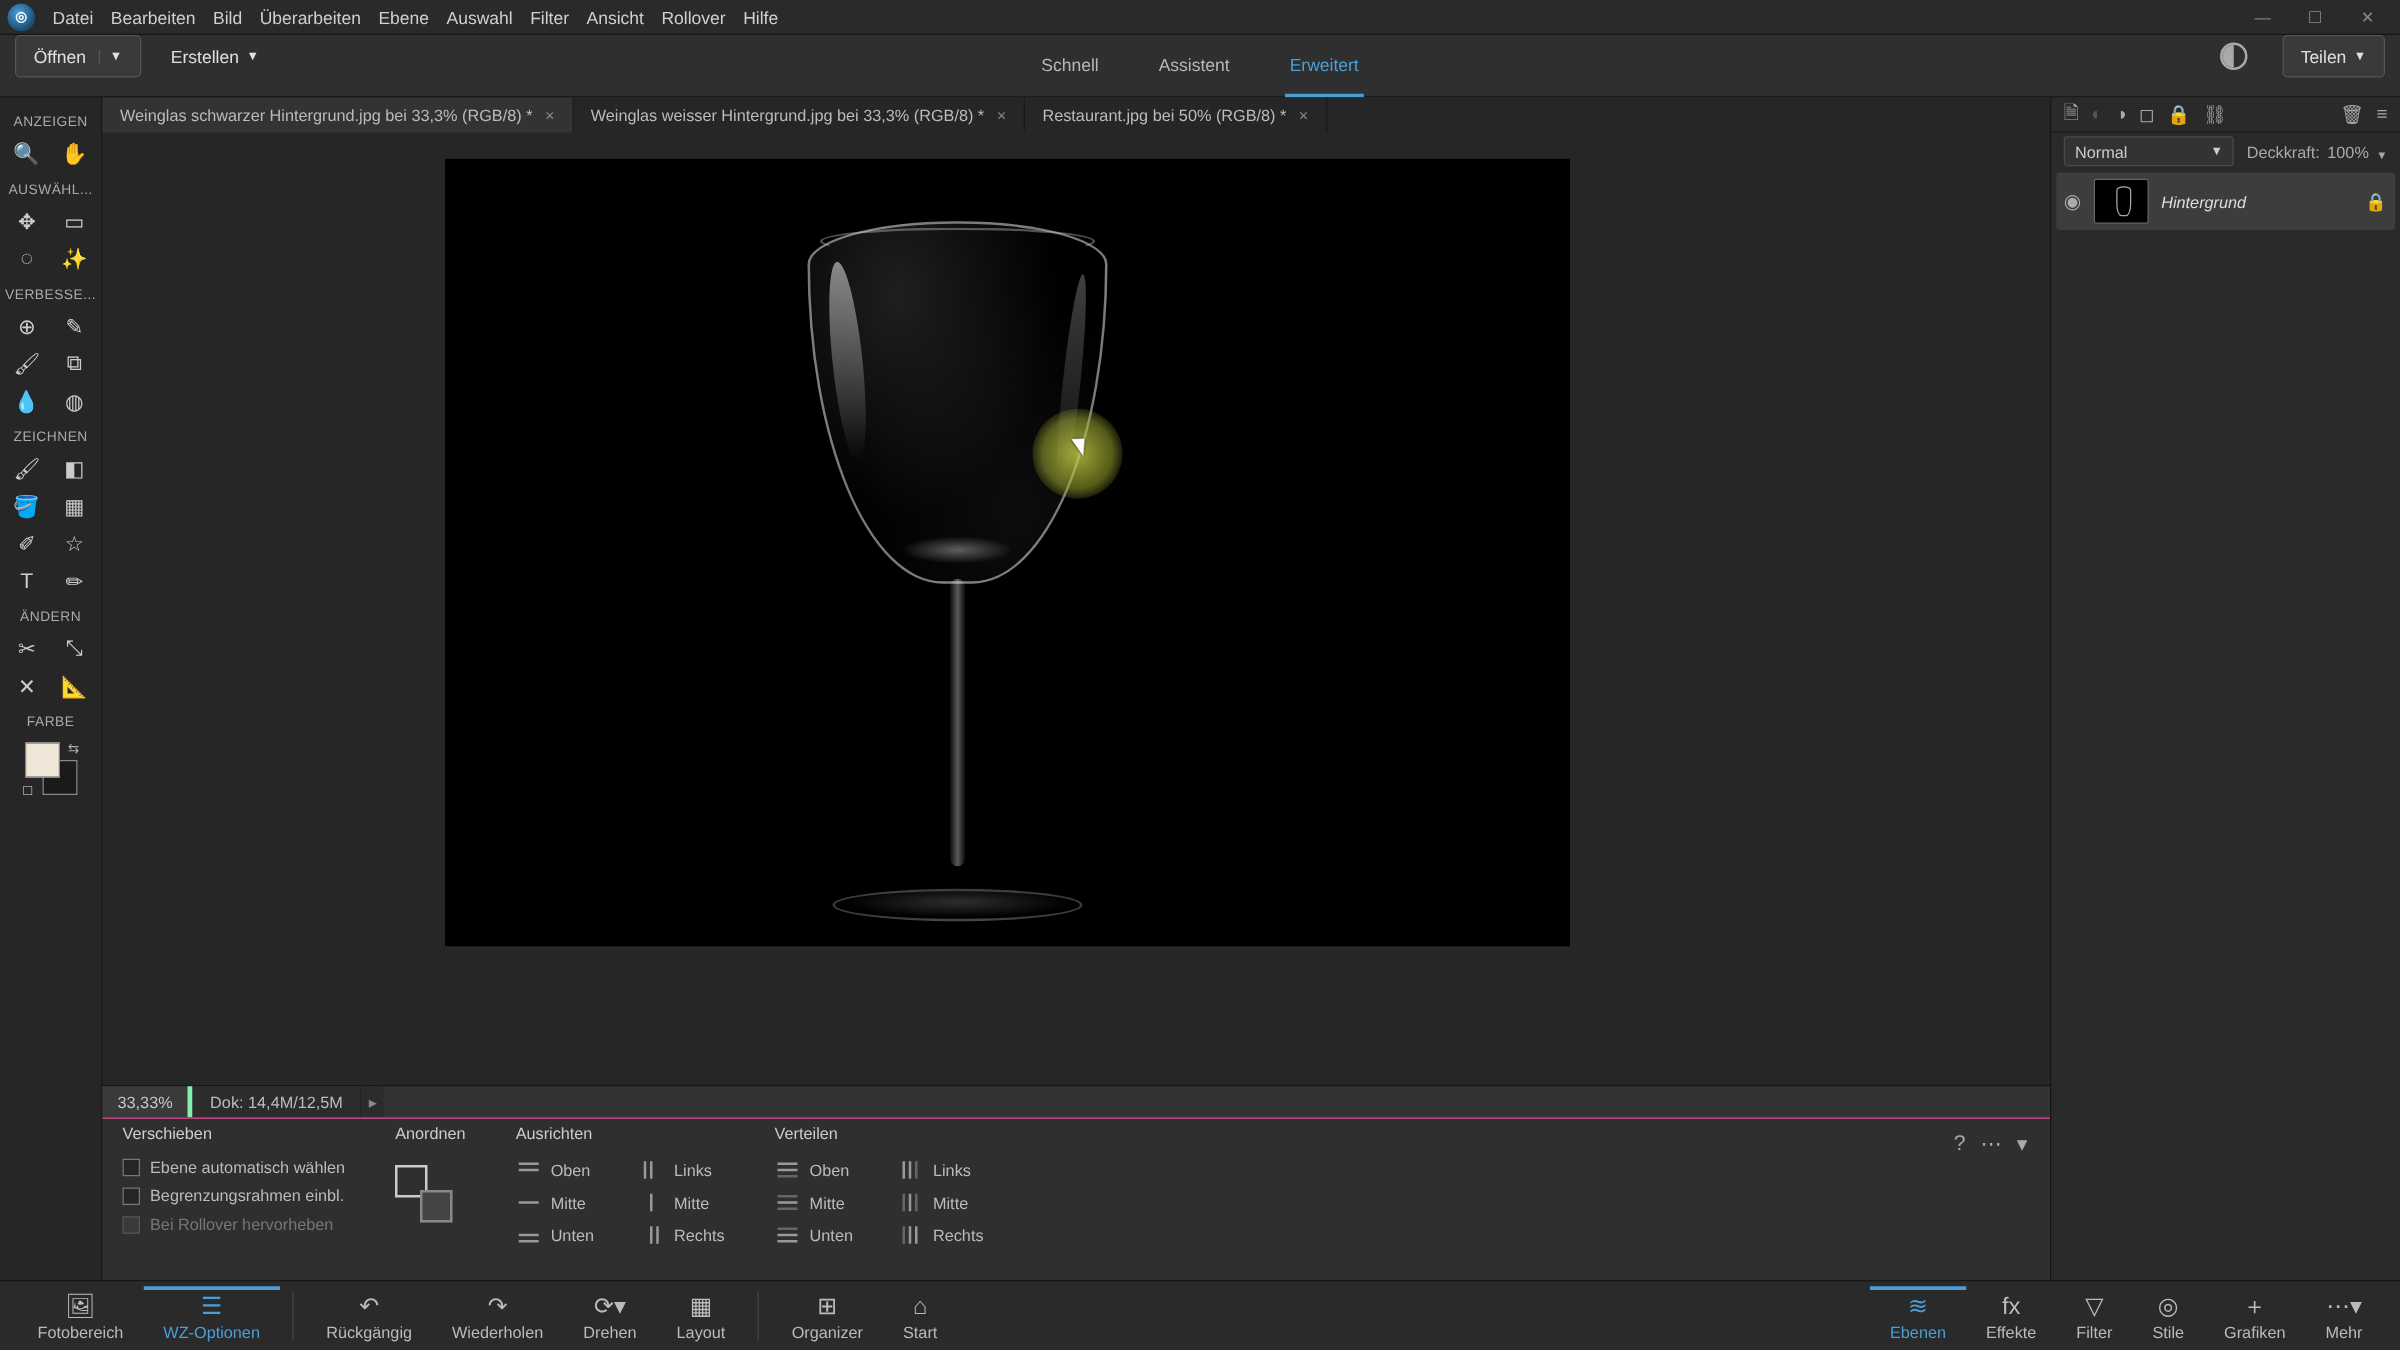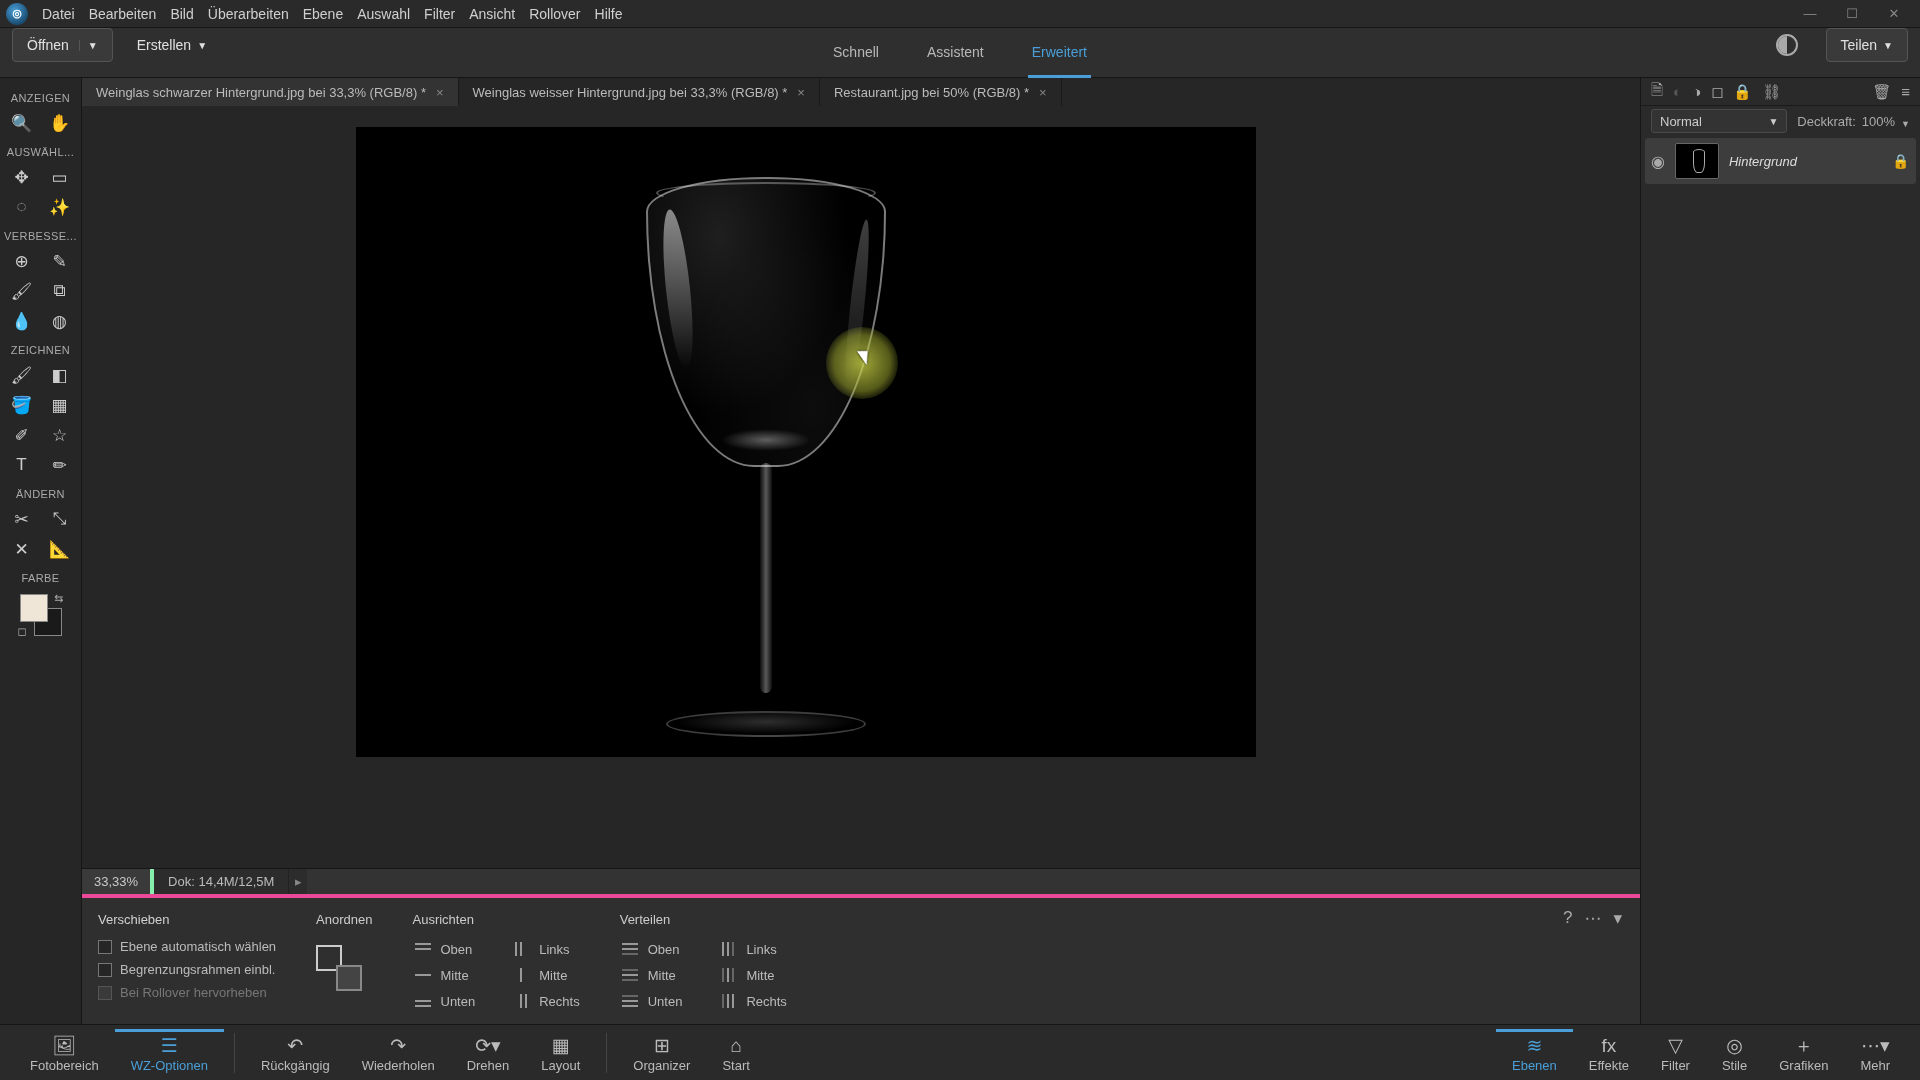--- a/index.html
+++ b/index.html
@@ -65,21 +65,21 @@
 .rp-mode{height:30px;display:flex;align-items:center;padding:0 10px;gap:10px}
 .rp-select{background:#333;border:1px solid #4a4a4a;color:#ccc;height:24px;flex:1;display:flex;align-items:center;padding:0 8px;font-size:13px;border-radius:3px;justify-content:space-between}
 .rp-opacity{display:flex;align-items:flex-end;gap:6px;font-size:13px;color:#aaa}
 .layer-row{display:flex;align-items:center;height:46px;background:#3d3d3d;margin:2px 4px;border-radius:3px;padding:0 6px;gap:10px}
 .layer-vis{color:#aaa;font-size:16px;cursor:pointer}
 .layer-thumb{width:44px;height:36px;background:#000;border:1px solid #666;border-radius:2px;display:flex;align-items:center;justify-content:center;color:#888;font-size:9px;position:relative;overflow:hidden}
 .layer-thumb::after{content:"";position:absolute;width:10px;height:22px;top:5px;left:17px;border:1px solid #aaa;border-radius:6px 6px 4px 4px / 3px 3px 10px 10px}
 .layer-name{font-style:italic;color:#ddd;flex:1;font-size:13px}
 .layer-lock{color:#aaa}
 
-.options-panel{height:130px;background:#2f2f2f;border-top:4px solid #ec4899;display:flex;padding:14px 16px;gap:40px;position:relative;font-size:13px}
+.options-panel{height:130px;background:#2f2f2f;border-top:1px solid #ec4899;display:flex;padding:4px 16px;gap:40px;position:relative;font-size:13px}
 .opt-col{display:flex;flex-direction:column;gap:8px}
 .opt-title{color:#d0d0d0;margin-bottom:4px}
 .opt-check{display:flex;align-items:center;gap:8px;color:#bbb}
 .opt-checkbox{width:14px;height:14px;border:1px solid #777;background:#262626}
 .opt-checkbox.hint{background:#3a3a3a;border-color:#555}
 .opt-group-title{color:#ccc;margin-bottom:6px}
 .opt-grid{display:flex;gap:36px}
 .opt-subcollabel{display:flex;flex-direction:column;gap:10px}
 .opt-aitem{display:flex;align-items:center;gap:8px;color:#bbb}
 .align-icon{width:20px;height:16px;display:inline-flex;align-items:center;justify-content:center}

